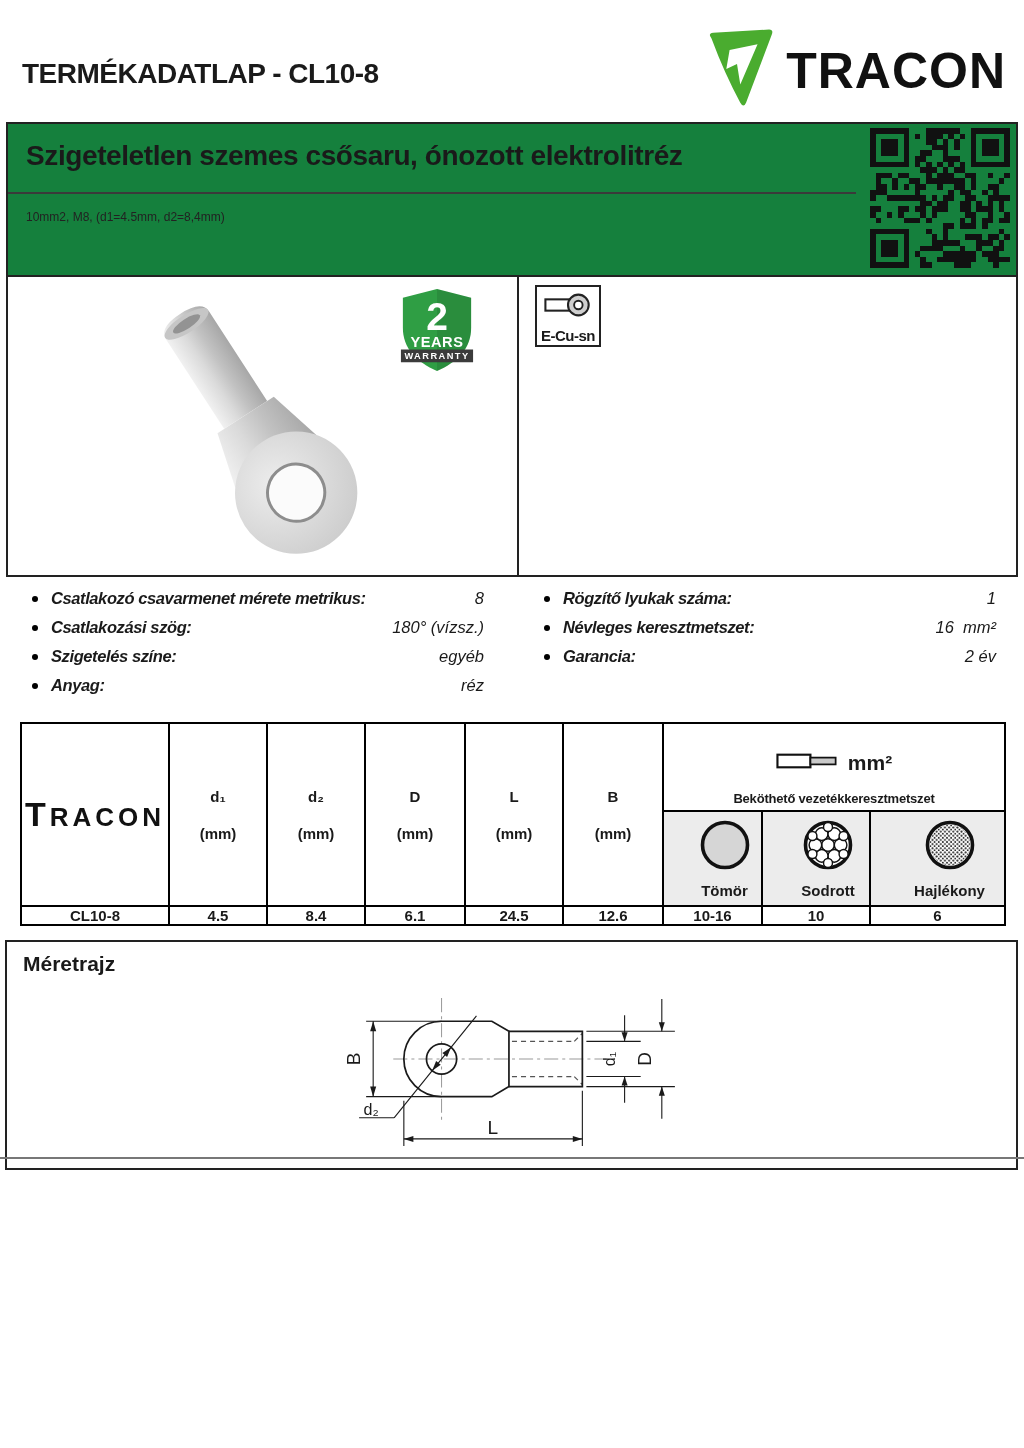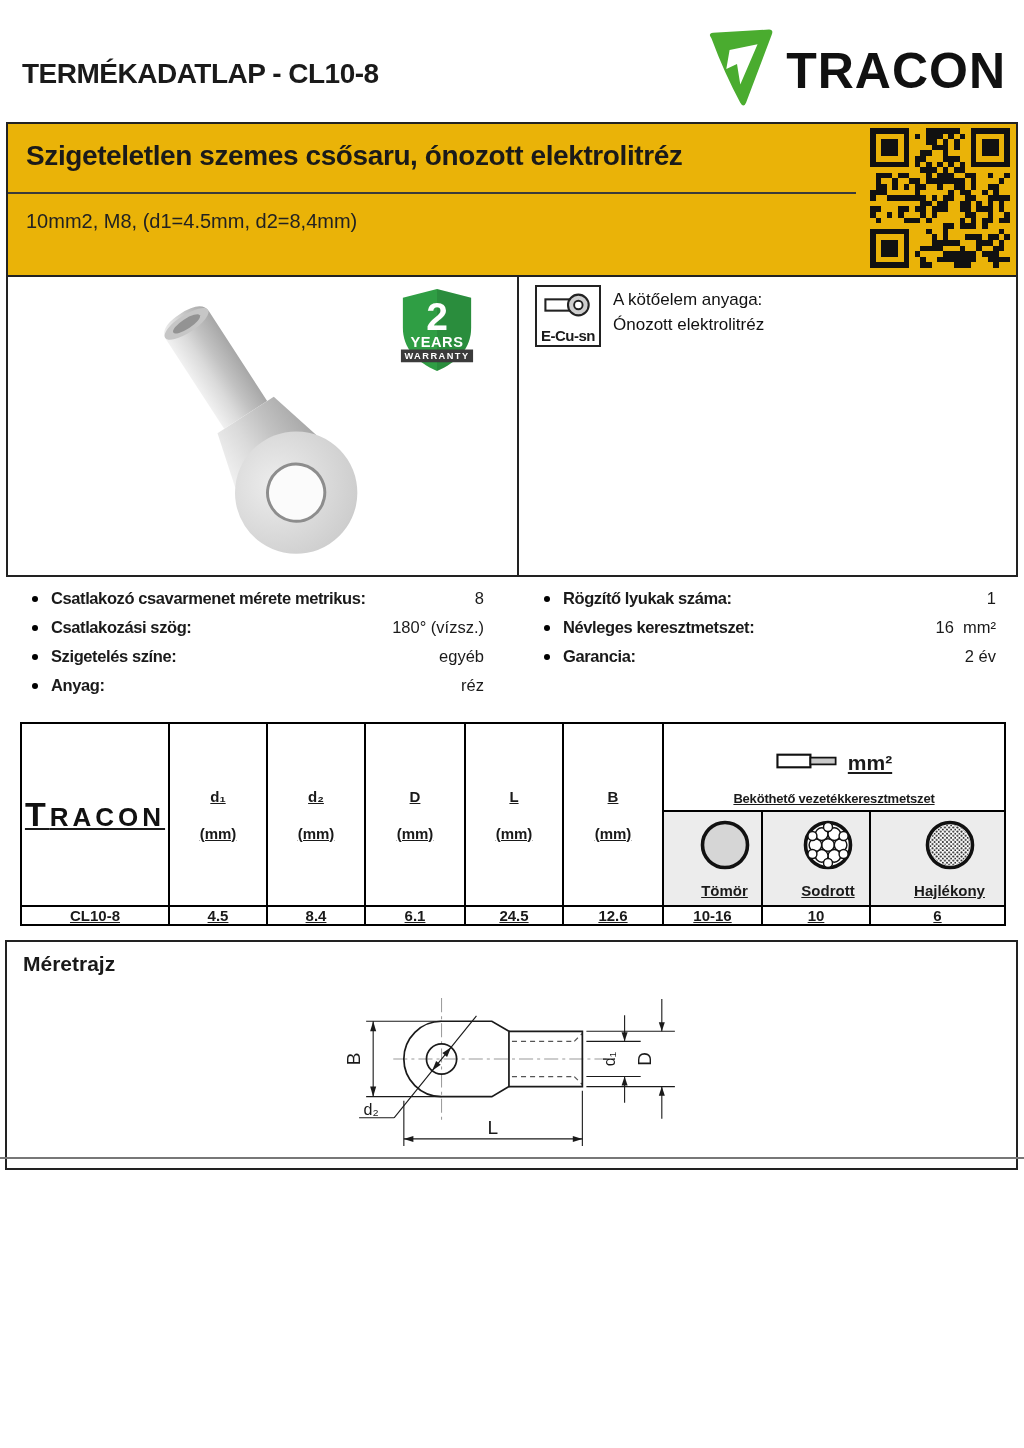--- a/index.html
+++ b/index.html
@@ -9,52 +9,52 @@
     font-family:"Liberation Sans", sans-serif; color:#1a1a1a;
   }
   
   .doc-header { position:absolute; left:0; top:0; width:1024px; height:122px;border-radius:25px; }
   .doc-title { position:absolute; left:22px; top:58px; font-size:28px; font-weight:700; letter-spacing:-0.5px; }
   .brand-logo { position:absolute; right:18px; top:28px; display:flex; align-items:center; gap:12px; }
   .brand-word { font-size:50px; font-weight:800; letter-spacing:1px; color:#111; }
 
   
   .box1 { position:absolute; left:6px; top:122px; width:1012px; height:153px;
-          border:2px solid #222; border-bottom:none; background:#eab308; }
+          border:2px solid #222; border-bottom:none; background:#15803d; }
   .product-title { position:absolute; left:18px; top:16px; font-size:28px; font-weight:700; letter-spacing:-0.4px; }
   .title-divider { position:absolute; left:0; top:68px; width:848px; height:2px; background:#3a3a3a; }
-  .product-subtitle { position:absolute; left:18px; top:86px; font-size:20px; color:#222; }
+  .product-subtitle { position:absolute; left:18px; top:86px; font-size:12px; color:#222; }
   .qr-wrap { position:absolute; right:6px; top:4px; width:140px; height:140px; }
 
   
   .box2 { position:absolute; left:6px; top:275px; width:1012px; height:302px;
           border:2px solid #222; background:#fff; }
   .media-divider { position:absolute; left:509px; top:0; width:2px; height:100%; background:#222; }
   .lug-photo { position:absolute; left:110px; top:4px; }
   .warranty-badge { position:absolute; left:390px; top:10px; }
   .material-cell { position:absolute; left:525px; top:6px; right:2px; height:120px; }
   .ecu-box { position:absolute; left:2px; top:2px; width:66px; height:62px;
              border:2px solid #222; display:flex; flex-direction:column; align-items:center; justify-content:center; gap:2px; }
   .ecu-label { font-size:15px; font-weight:700; letter-spacing:-0.5px; }
   .material-text { position:absolute; left:80px; top:4px; font-size:17px; line-height:25px; color:#111; }
 
   
   .specs { position:absolute; left:6px; top:584px; width:1012px; display:flex; }
   .spec-col { width:506px; }
   .spec-col.left  { padding:0 28px 0 26px; }
   .spec-col.right { padding:0 22px 0 32px; }
-  .spec-row { height:29px; display:flex; align-items:center; }
+  .spec-row { height:29px; display:flex; align-items:center;font-style:italic; }
   .bullet { width:6px; height:6px; border-radius:50%; background:#000; margin-right:13px; flex:none; }
   .spec-label { font-size:16.5px; font-weight:700; letter-spacing:-0.4px; }
   .spec-value { margin-left:auto; font-size:16.5px; white-space:pre; }
 
   
   .dtable-wrap { position:absolute; left:20px; top:722px; }
   table.dtable { border-collapse:collapse; table-layout:fixed; background:#fff; }
-  table.dtable th, table.dtable td { border:2px solid #000; text-align:center; vertical-align:middle; padding:0;text-decoration:underline; }
+  table.dtable th, table.dtable td { border:2px solid #000; text-align:center; vertical-align:middle; padding:0; }
   tr.trow1 { height:88px; } tr.trow2 { height:95px; } tr.trowd { height:15px; }
   .brand-cell { width:148px; }
   .brand-mark { display:block; font-size:26px; font-weight:700; letter-spacing:4px; color:#111; }
   .brand-mark::first-letter { font-size:34px; }
   .dim-cell { width:98px; font-weight:700; }
   .dim-sym { font-size:15px; font-weight:700; }
   .dim-unit { font-size:15px; font-weight:700; margin-top:20px; }
   .group-head { vertical-align:top; background:#fff; }
   .gtop { margin-top:22px; display:flex; align-items:center; justify-content:center; gap:8px; }
   .gunit { font-size:21px; font-weight:700; }
@@ -448,24 +448,20 @@
     <div class="ecu-box">
       <span>
         <svg width="54" height="32" viewBox="0 0 56 34">
           <rect x="4" y="11" width="25" height="12" fill="#fff" stroke="#222" stroke-width="2.2"></rect>
           <circle cx="39" cy="17" r="11" fill="#cfcfcf" stroke="#222" stroke-width="2.2"></circle>
           <circle cx="39" cy="17" r="4.5" fill="#fff" stroke="#222" stroke-width="2"></circle>
         </svg>
       </span>
       <span class="ecu-label">E-Cu-sn</span>
     </div>
-    <div class="material-text">
-      <div>A kötőelem anyaga:</div>
-      <div>Ónozott elektrolitréz</div>
-    </div>
   </div>
 </div>
 
 <div class="specs">
   <div class="spec-col left">
     <div class="spec-row">
       <span class="bullet"></span>
       <span class="spec-label">Csatlakozó csavarmenet mérete metrikus:</span>
       <span class="spec-value">8</span>
     </div>

